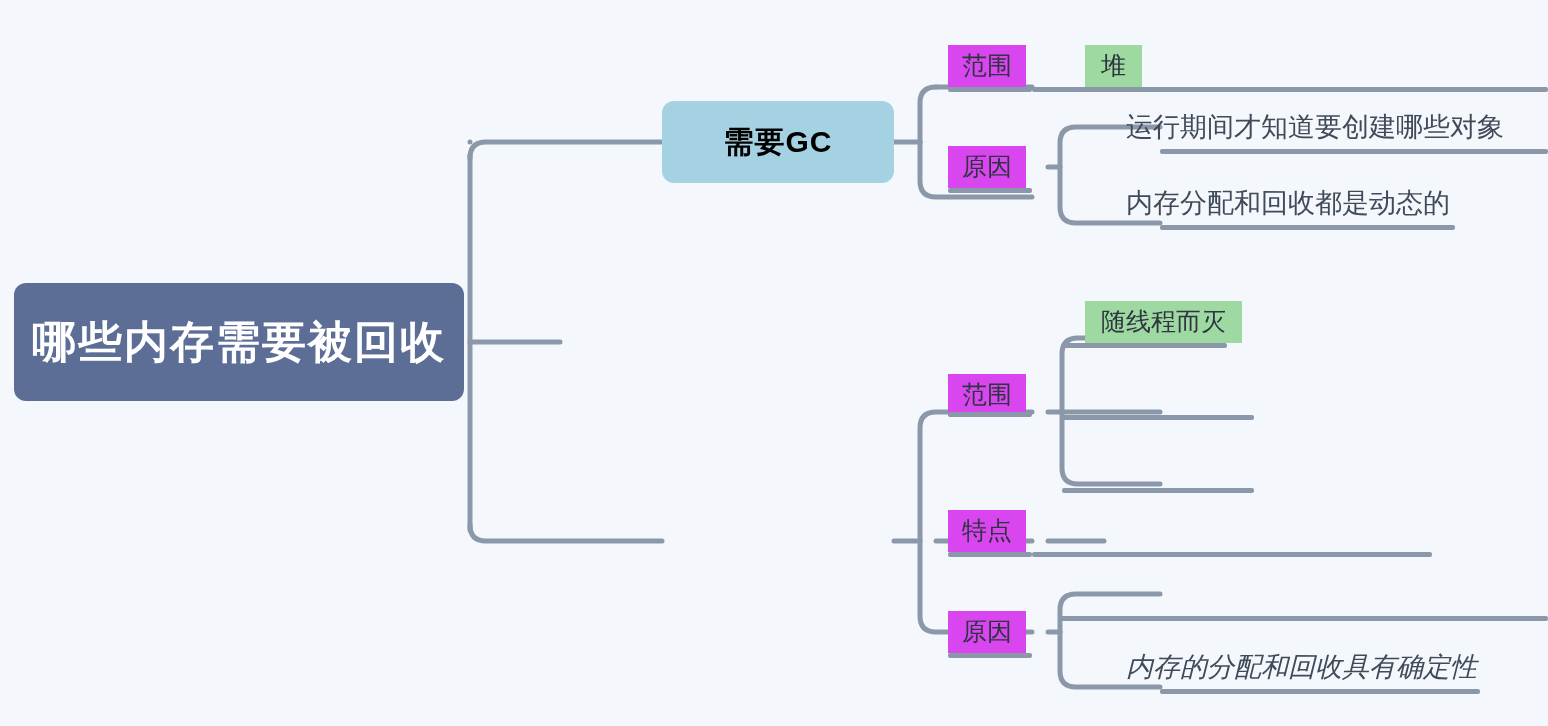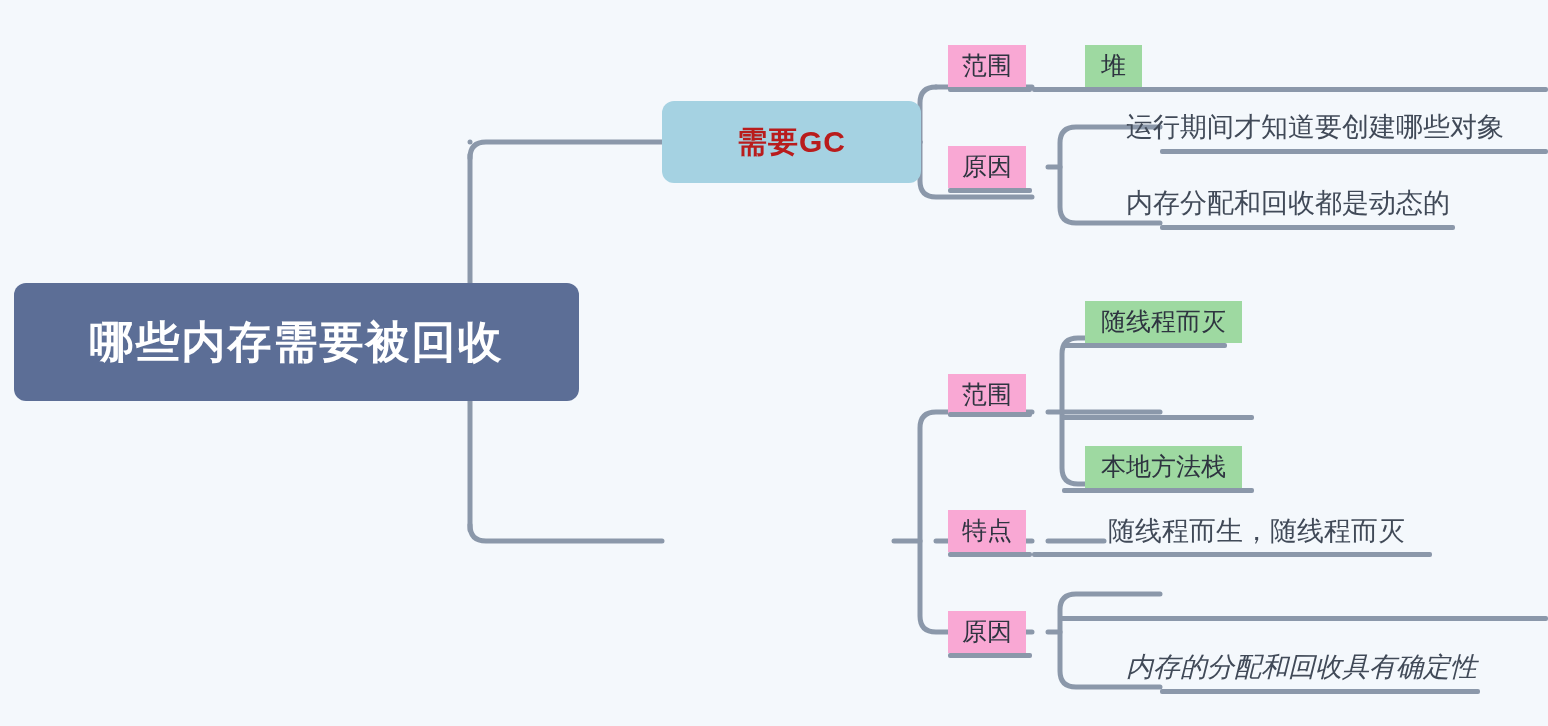--- a/index.html
+++ b/index.html
@@ -30,48 +30,48 @@
     position: absolute;
     box-sizing: border-box;
     display: flex;
     align-items: center;
     white-space: nowrap;
   }
   
   .root-node {
     left: 14px;
     top: 283px;
-    width: 565px;
+    width: 450px;
     height: 118px;
     background: #5c6e96;
     border-radius: 12px;
     justify-content: center;
     color: #ffffff;
     font-size: 44px;
     font-weight: bold;
     letter-spacing: 2px;
   }
   
   .lvl2-node {
-    width: 259px;
+    width: 232px;
     height: 82px;
     background: #a5d2e2;
     border-radius: 12px;
     justify-content: center;
-    color: #b91c1c;
+    color: #000000;
     font-size: 30px;
     font-weight: bold;
     letter-spacing: 1px;
   }
   .lvl2-need   { left: 662px; top: 101px; }
   .lvl2-noneed { left: 662px; top: 500px; }
 
   
   .chip-gray {
-    background: #f9a8d4;
+    background: #d946ef;
     color: #2e3440;
     font-size: 25px;
     padding: 4px 14px 6px 14px;
     height: 42px;
     justify-content: center;
   }
   
   .chip-green {
     background: #9ed9a1;
     color: #2e3440;
@@ -172,33 +172,27 @@
   </div>
   <div class="underline" style="left:948px; top:412px; width:84px;"></div>
 
   <div class="node chip-green" style="left:1085px; top:301px;">
     <span>随线程而灭</span>
   </div>
   <div class="underline" style="left:1062px; top:343px; width:165px;"></div>
 
   <div class="underline" style="left:1062px; top:415px; width:192px;"></div>
 
-  <div class="node chip-green" style="left:1085px; top:446px;">
-    <span>本地方法栈</span>
-  </div>
   <div class="underline" style="left:1062px; top:488px; width:192px;"></div>
 
   <div class="node chip-gray" style="left:948px; top:510px;">
     <span>特点</span>
   </div>
   <div class="underline" style="left:948px; top:552px; width:84px;"></div>
 
-  <div class="node leaf-text" style="left:1104px; top:510px;">
-    <span>随线程而生，随线程而灭</span>
-  </div>
   <div class="underline" style="left:1032px; top:552px; width:400px;"></div>
 
   <div class="node chip-gray" style="left:948px; top:611px;">
     <span>原因</span>
   </div>
   <div class="underline" style="left:948px; top:653px; width:84px;"></div>
 
   <div class="underline" style="left:1060px; top:616px; width:488px;"></div>
 
   <div class="node leaf-text" style="left:1122px; top:646px;font-style:italic;">

